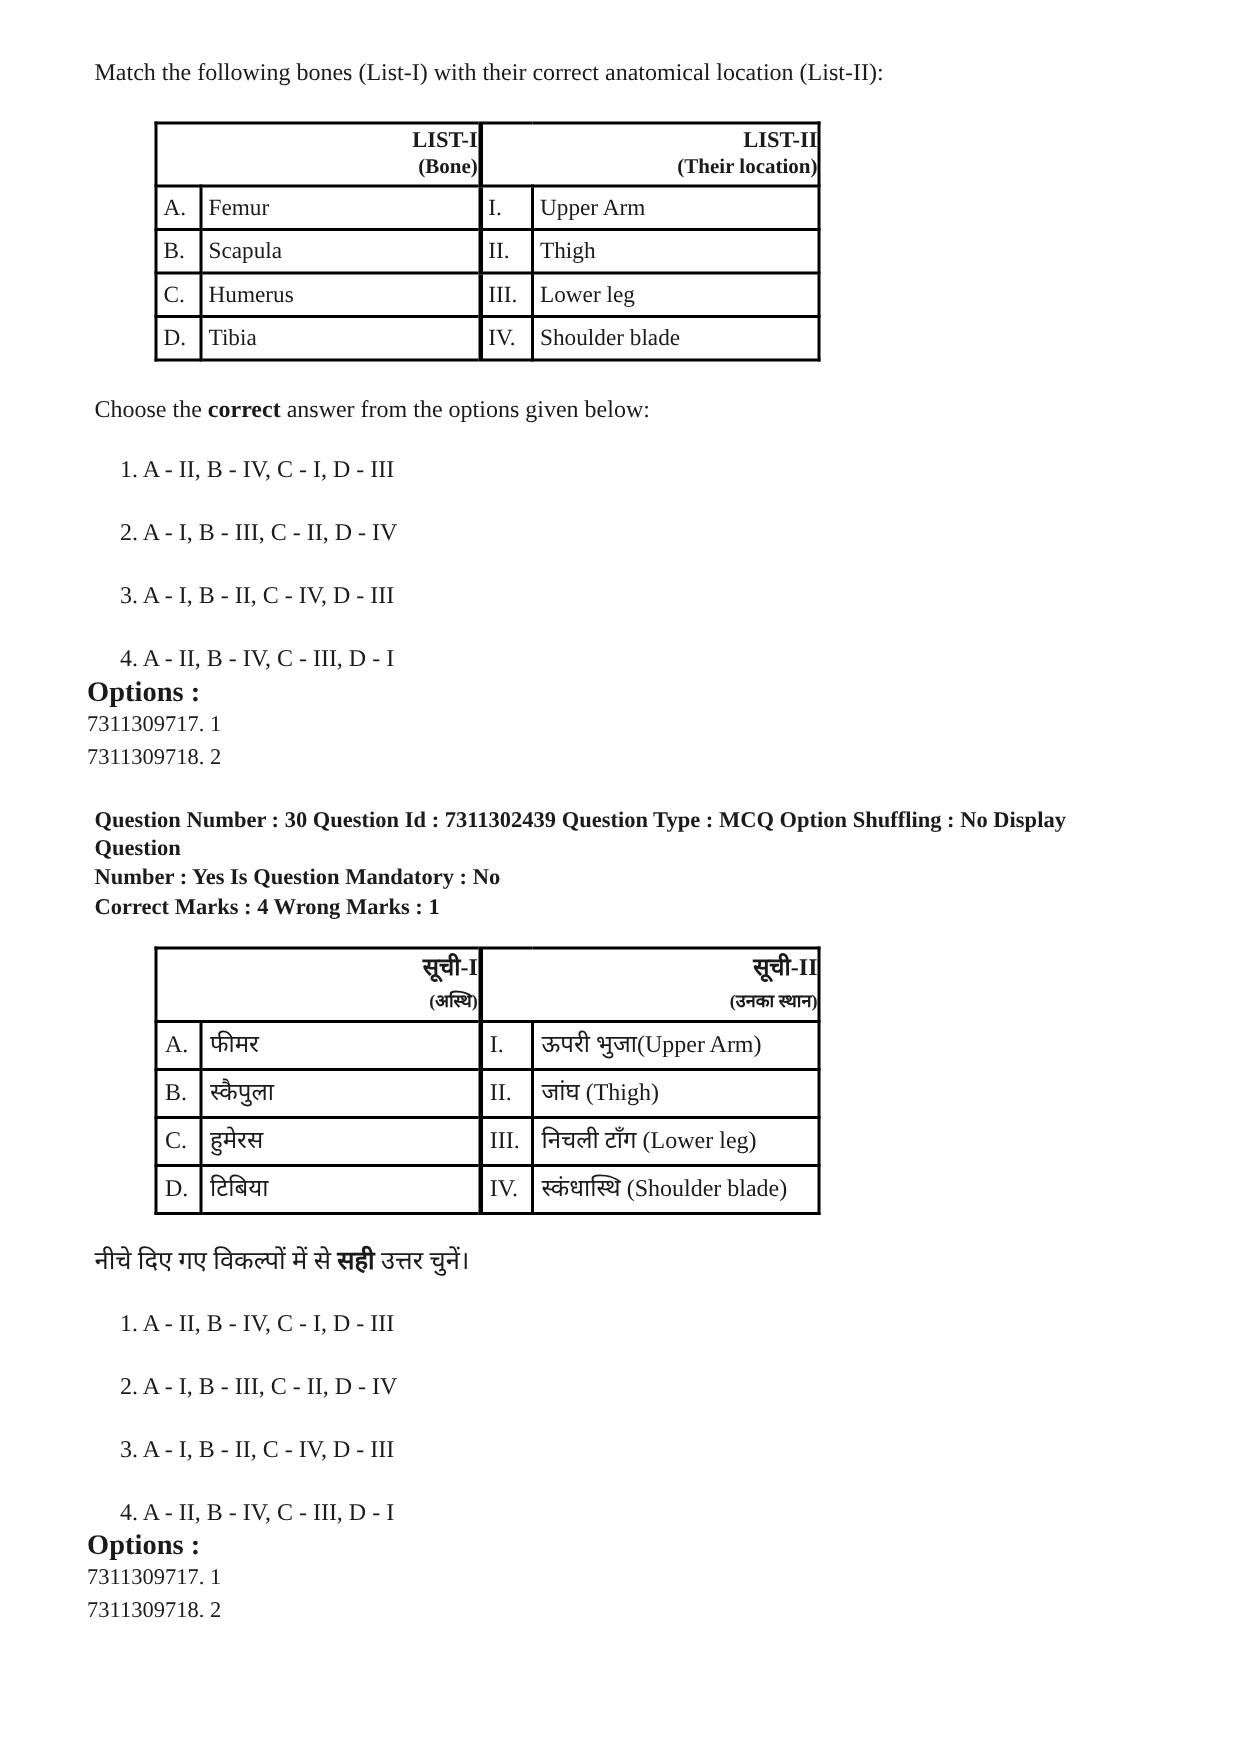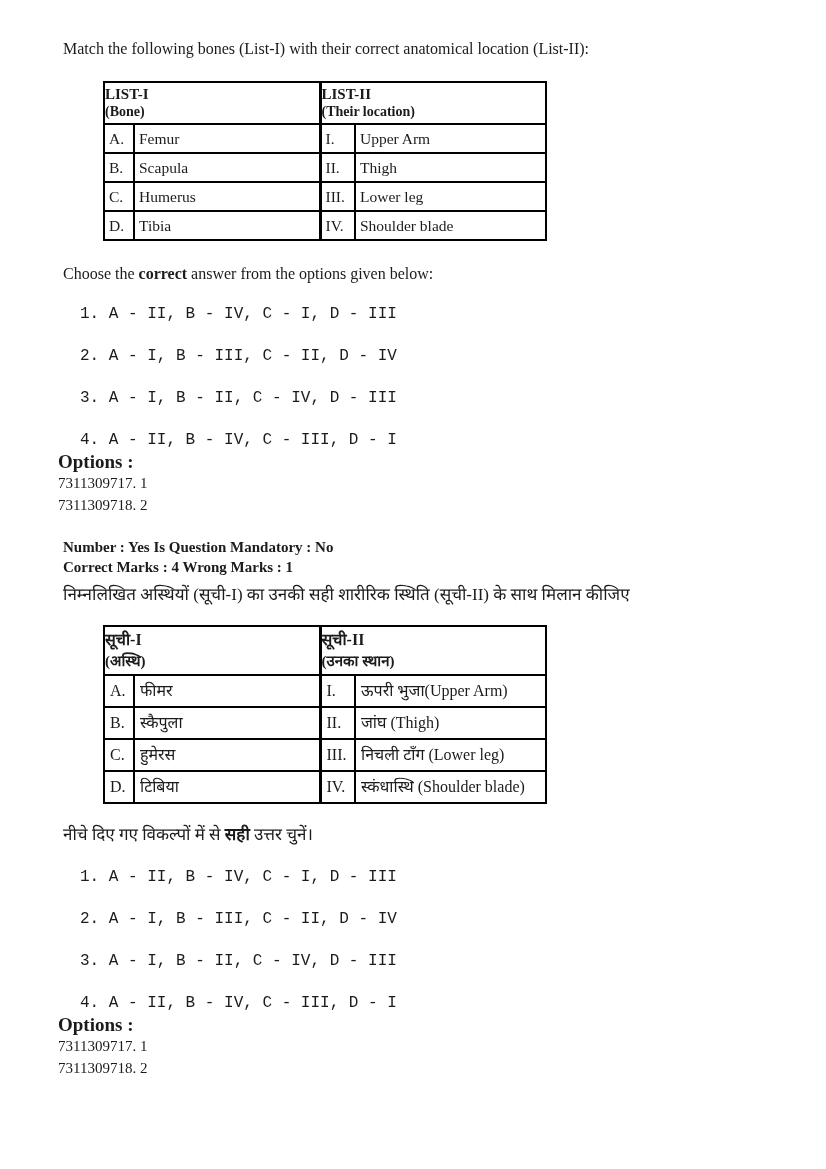--- a/index.html
+++ b/index.html
@@ -31,43 +31,42 @@
     border: 2px solid #000;
   }
   .match-table th, .match-table td {
     border: 2px solid #000;
     vertical-align: middle;
   }
   .col-key   { width: 30px; }
   .col-item  { width: 186px; }
   .col-num   { width: 35px; }
   .col-loc   { width: 191px; }
-  .match-table th { font-weight: bold; text-align: left; padding: 2px 0 3px 0; }
+  .match-table th { font-weight: bold; text-align: right; padding: 2px 0 3px 0; }
   .match-table .mid { border-left-width: 3px; margin-left: 33px; }
   .h-line1 { font-size: 15px; line-height: 18px; font-weight: bold; }
   .h-line2 { font-size: 14px; line-height: 17px; font-weight: bold; }
   .match-table td { font-size: 15.5px; line-height: 21px; padding: 3px 4px; }
   .match-table td.key-cell, .match-table td.num-cell { padding-left: 4px; padding-right: 2px; }
 
   .match-table.hi { margin-top: 16px; }
   .match-table.hi .h-line1 { font-size: 16px; line-height: 22px; }
-  .match-table.hi .h-line2 { font-size: 15px; line-height: 20px; }
+  .match-table.hi .h-line2 { font-size: 12px; line-height: 20px; }
   .match-table.hi td { font-size: 16px; line-height: 24px; padding: 3px 5px; }
 
   
   .choose { margin: 22px 0 0 0; font-size: 16px; line-height: 22px; }
   .choose-hi { margin-top: 18px; font-size: 17px; line-height: 26px; }
   .bi { font-weight: bold; }
   .b  { font-weight: bold; }
   .opt-list {
     list-style: none;
     margin: 18px 0 0 0;
     padding: 0 0 0 17px;
     font-size: 16px;
-    font-family: Liberation Mono, monospace;
   }
   .opt-list li { line-height: 22px; }
   .opt-list li + li { margin-top: 20px; }
   .opts-label {
     font-weight: bold;
     font-size: 19px;
     line-height: 21px;
     margin-left: -5px;
   }
   .opt-id { font-size: 15px; line-height: 22px; margin-left: -5px; }
@@ -138,25 +137,25 @@
     <li>2. A - I, B - III, C - II, D - IV</li>
     <li>3. A - I, B - II, C - IV, D - III</li>
     <li>4. A - II, B - IV, C - III, D - I</li>
   </ul>
 
   <div class="opts-label">Options :</div>
   <div class="opt-id">7311309717. 1</div>
   <div class="opt-id">7311309718. 2</div>
 
   <div class="meta">
+    <div>Question Number : 30 Question Id : 7311302439 Question Type : MCQ Option Shuffling : No Display Question</div>
     <div>Number : Yes Is Question Mandatory : No</div>
     <div class="marks-line">Correct Marks : 4 Wrong Marks : 1</div>
   </div>
 
-  <p class="q-text hi-text">निम्नलिखित अस्थियों (सूची-I) का उनकी सही शारीरिक स्थिति (सूची-II) के साथ मिलान कीजिए</p>
 
   <table class="match-table hi">
     <colgroup>
       <col class="col-key">
         <col class="col-item">
         <col class="col-num">
         <col class="col-loc">
     </colgroup>
     <thead>
       <tr>

